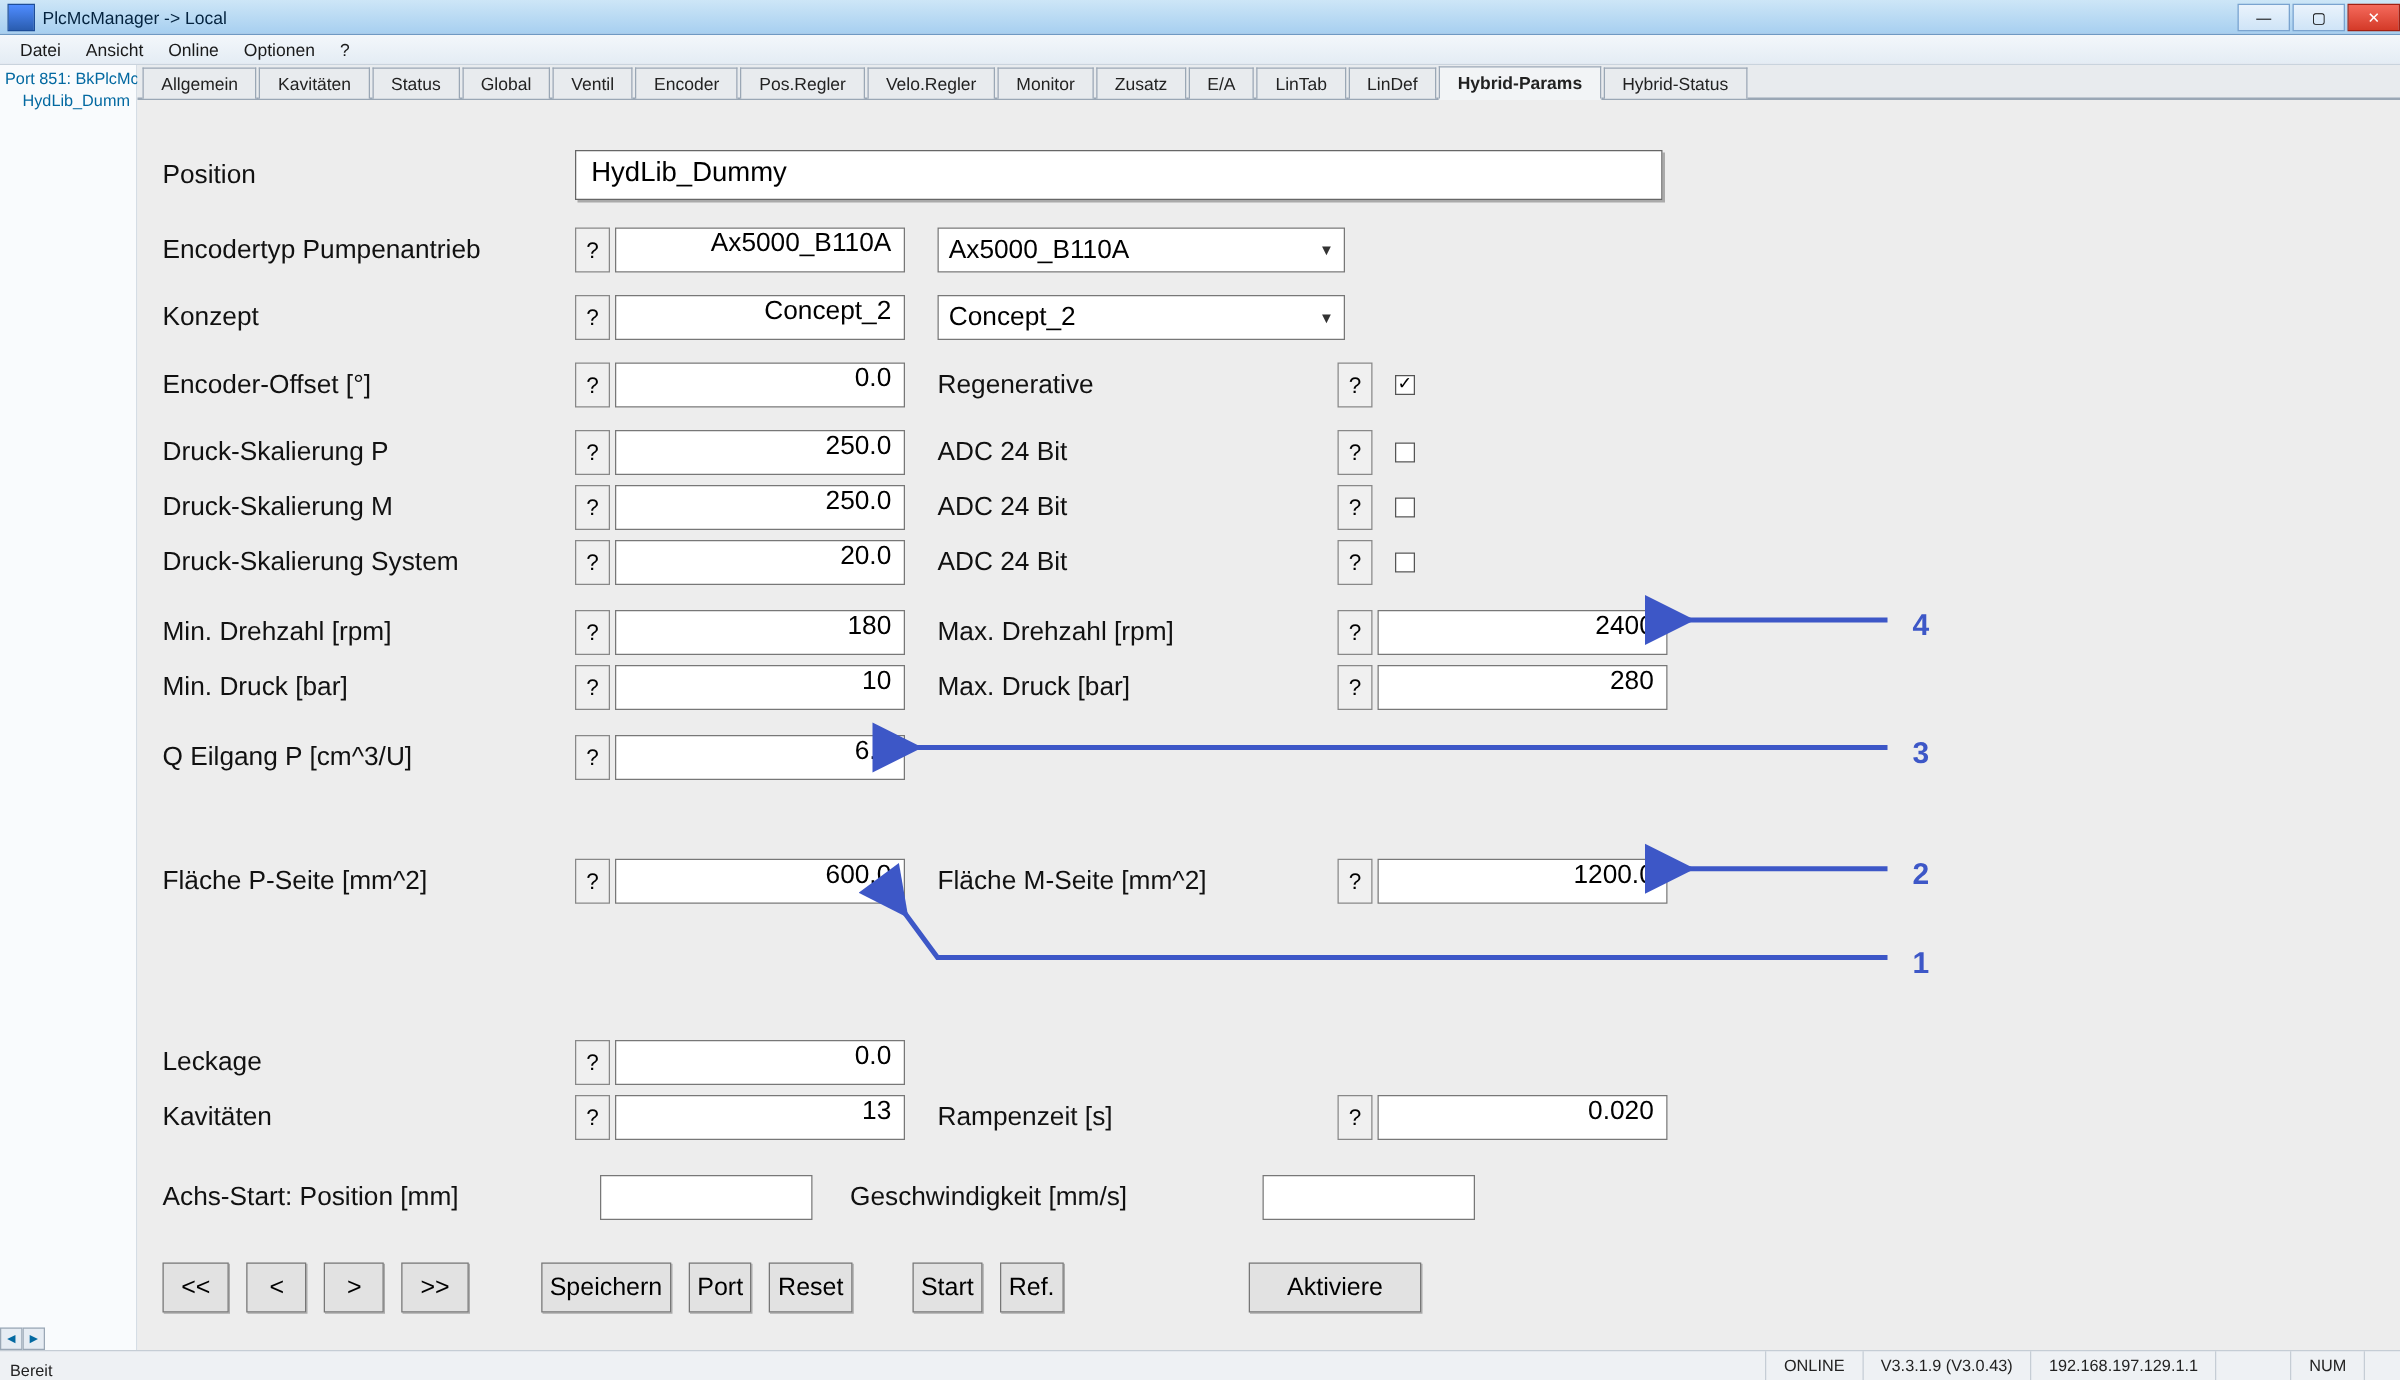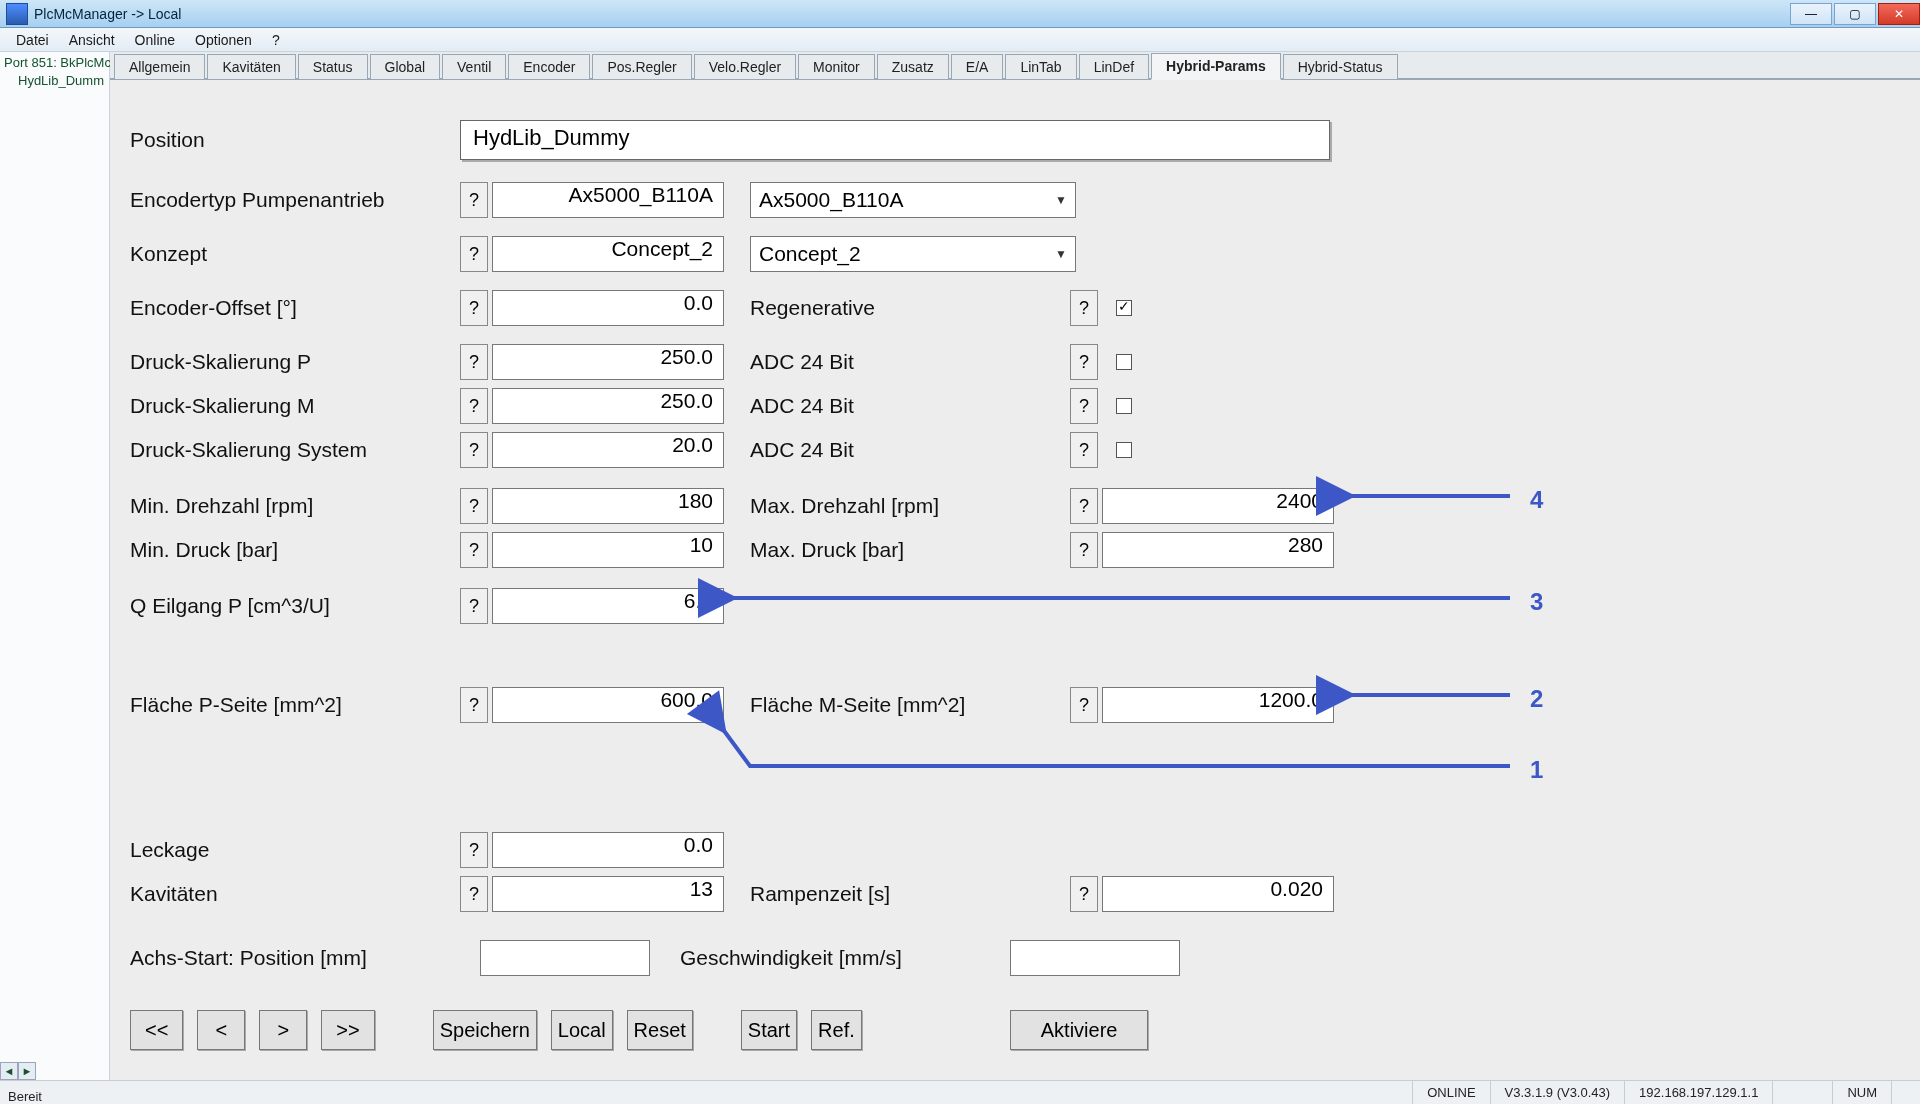--- a/index.html
+++ b/index.html
@@ -16,21 +16,21 @@
   .win-btn.close { background: linear-gradient(#f46a5c,#d43a28); color:#fff; border-color:#a12012; }
 
   
   .menubar { display:flex; align-items:center; height: 24px; background: linear-gradient(#f3f7fb,#e4ecf4); border-bottom:1px solid #c9d3dd; padding-left: 6px; font-size: 14px; color:#1a1a1a; }
   .menubar span { padding: 0 10px; }
 
   
   .client { display:flex; height: calc(1104px - 28px - 24px - 24px); }
 
   
-  .sidebar { width: 110px; border-right:1px solid #c9d3dd; background:#f9fbfd; font-size:13px; color:#14532d; padding:2px 4px; position:relative; }
+  .sidebar { width: 110px; border-right:1px solid #c9d3dd; background:#f9fbfd; font-size:13px; color:#0369a1; padding:2px 4px; position:relative; }
   .sidebar .tree-line { white-space:nowrap; line-height:18px; }
   .sidebar .lr-scroll { position:absolute; bottom:0; left:0; display:flex; }
   .sidebar .lr-scroll .sbtn { width:18px; height:18px; border:1px solid #9aa7b5; background:#e6ecf3; display:flex; align-items:center; justify-content:center; font-size:11px; }
 
   
   .tabbar { display:flex; align-items:flex-end; height:28px; border-bottom:2px solid #9aa7b5; background:#e8ebee; padding-left:4px; font-size:14px; }
   .tab { padding:4px 14px 4px 14px; border:1px solid #9aa7b5; border-bottom:none; margin-right:2px; background:#e8ebee; color:#222; position:relative; top:1px; }
   .tab.active { background:#f2f4f6; font-weight:bold; border-bottom:2px solid #f2f4f6; top:2px; }
 
   
@@ -260,21 +260,21 @@
         <div class="txt" style="width:170px;text-align:left"></div>
       </div>
 
       <div class="btnrow">
         <div class="btn small">&lt;&lt;</div>
         <div class="btn small">&lt;</div>
         <div class="btn small">&gt;</div>
         <div class="btn small">&gt;&gt;</div>
         <div style="width:30px"></div>
         <div class="btn">Speichern</div>
-        <div class="btn">Local</div>
+        <div class="btn">Port</div>
         <div class="btn">Reset</div>
         <div style="width:20px"></div>
         <div class="btn">Start</div>
         <div class="btn">Ref.</div>
         <div class="btn" style="visibility:hidden;width:120px"></div>
         <div class="btn strong">Aktiviere</div>
       </div>
 
       <svg class="anno" width="1800" height="1000" style="left:0;top:0">
         <defs>

